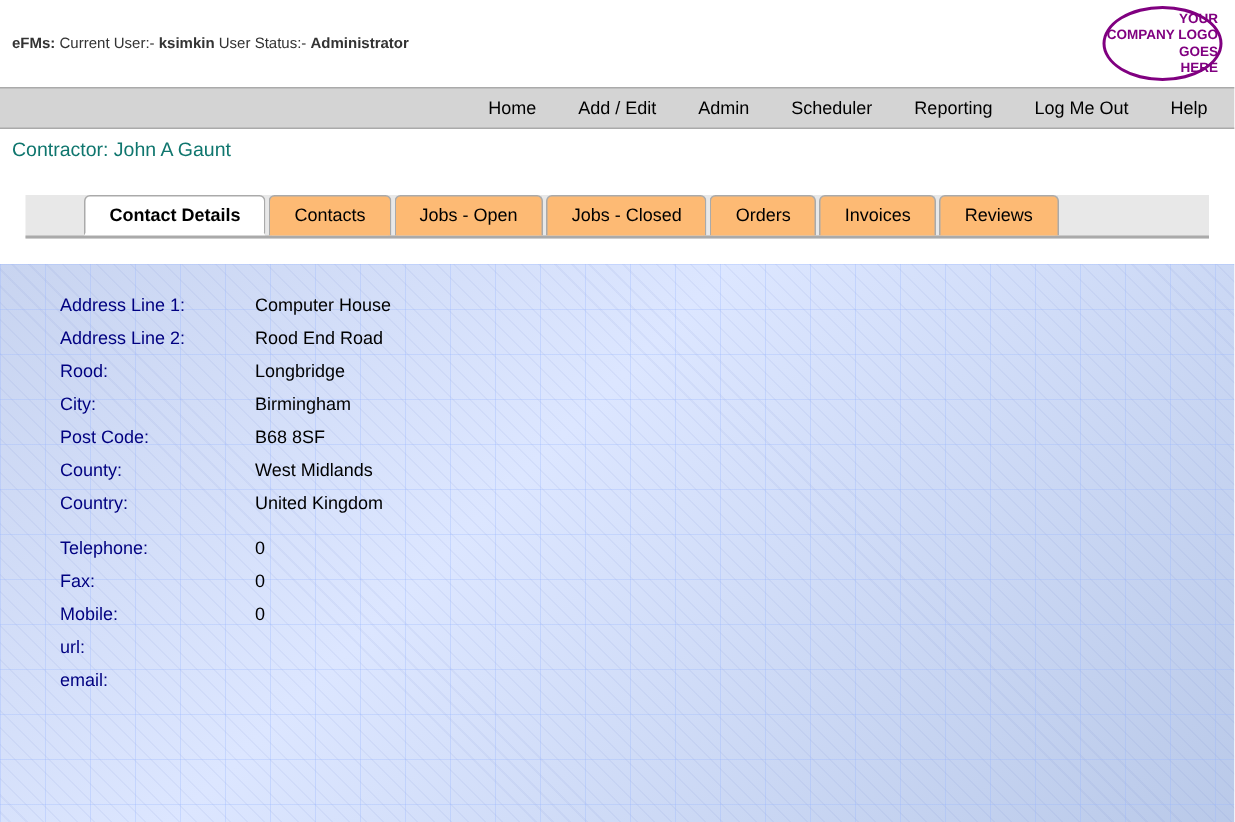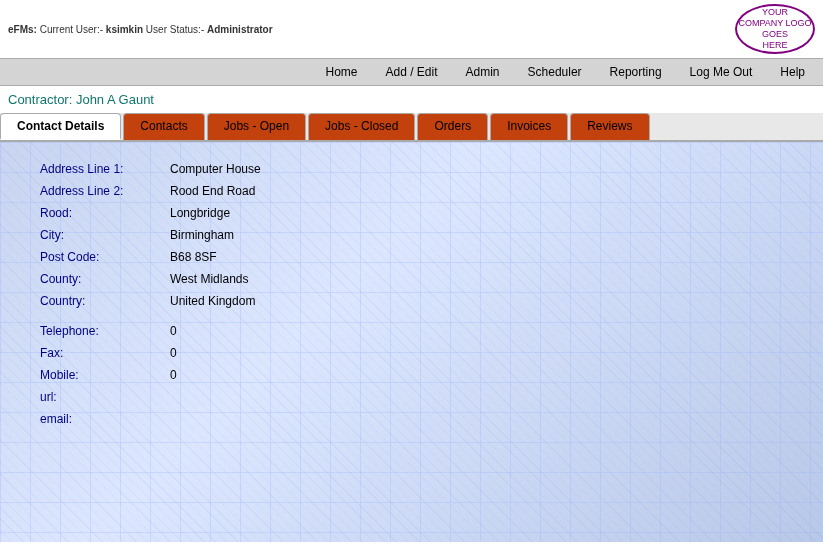--- a/index.html
+++ b/index.html
@@ -2,32 +2,32 @@
 <html><head>
   <meta charset="utf-8">
   <style>
     * { margin: 0; padding: 0; box-sizing: border-box; }
     body { font-family: Arial, sans-serif; font-size: 12px; background: #fff; width: 823px; min-height: 548px; }
 
     
     #top-bar { background: #fff; padding: 4px 8px; display: flex; align-items: center; justify-content: space-between; }
     #app-title { font-size: 10px; color: #333; }
     #app-title span.bold { font-weight: bold; }
-    #logo-area { border: 2px solid purple; border-radius: 50%; width: 80px; height: 50px; display: flex; align-items: center; justify-content: center; text-align: center; font-size: 9px; color: purple; line-height: 1.2; }
+    #logo-area { border: 2px solid purple; border-radius: 50%; width: 80px; height: 50px; display: flex; align-items: center; justify-content: center; text-align: right; font-size: 9px; color: purple; line-height: 1.2; font-weight: bold; }
 
     
     #nav-bar { background: #d4d4d4; border-top: 1px solid #aaa; border-bottom: 1px solid #aaa; display: flex; align-items: center; padding: 2px 4px; gap: 0; justify-content: flex-end; }
     .nav-item { padding: 4px 14px; color: #000; cursor: pointer; font-size: 12px; }
 
     
     #contractor-title { padding: 6px 8px; font-size: 13px; color: #0f766e; font-weight: normal; }
 
     
-    #tabs-bar { display: flex; border-bottom: 2px solid #aaa; margin: 0; background: #e8e8e8; }
-    .tab { padding: 5px 16px; border: 1px solid #aaa; border-bottom: none; background: #c2410c; color: #000; cursor: pointer; font-size: 12px; margin-right: 2px; border-radius: 4px 4px 0 0; }
+    #tabs-bar { display: flex; border-bottom: 2px solid #aaa; margin: 17px; background: #e8e8e8; padding-left: 39px; }
+    .tab { padding: 5px 16px; border: 1px solid #aaa; border-bottom: none; background: #fdba74; color: #000; cursor: pointer; font-size: 12px; margin-right: 2px; border-radius: 4px 4px 0 0; }
     .tab.active { background: #fff; border-bottom: 2px solid #fff; color: #000; font-weight: bold; }
 
     
     #main-content {
       background: 
         repeating-linear-gradient(
           45deg,
           rgba(100, 120, 200, 0.08) 0px,
           rgba(100, 120, 200, 0.08) 1px,
           transparent 1px,

